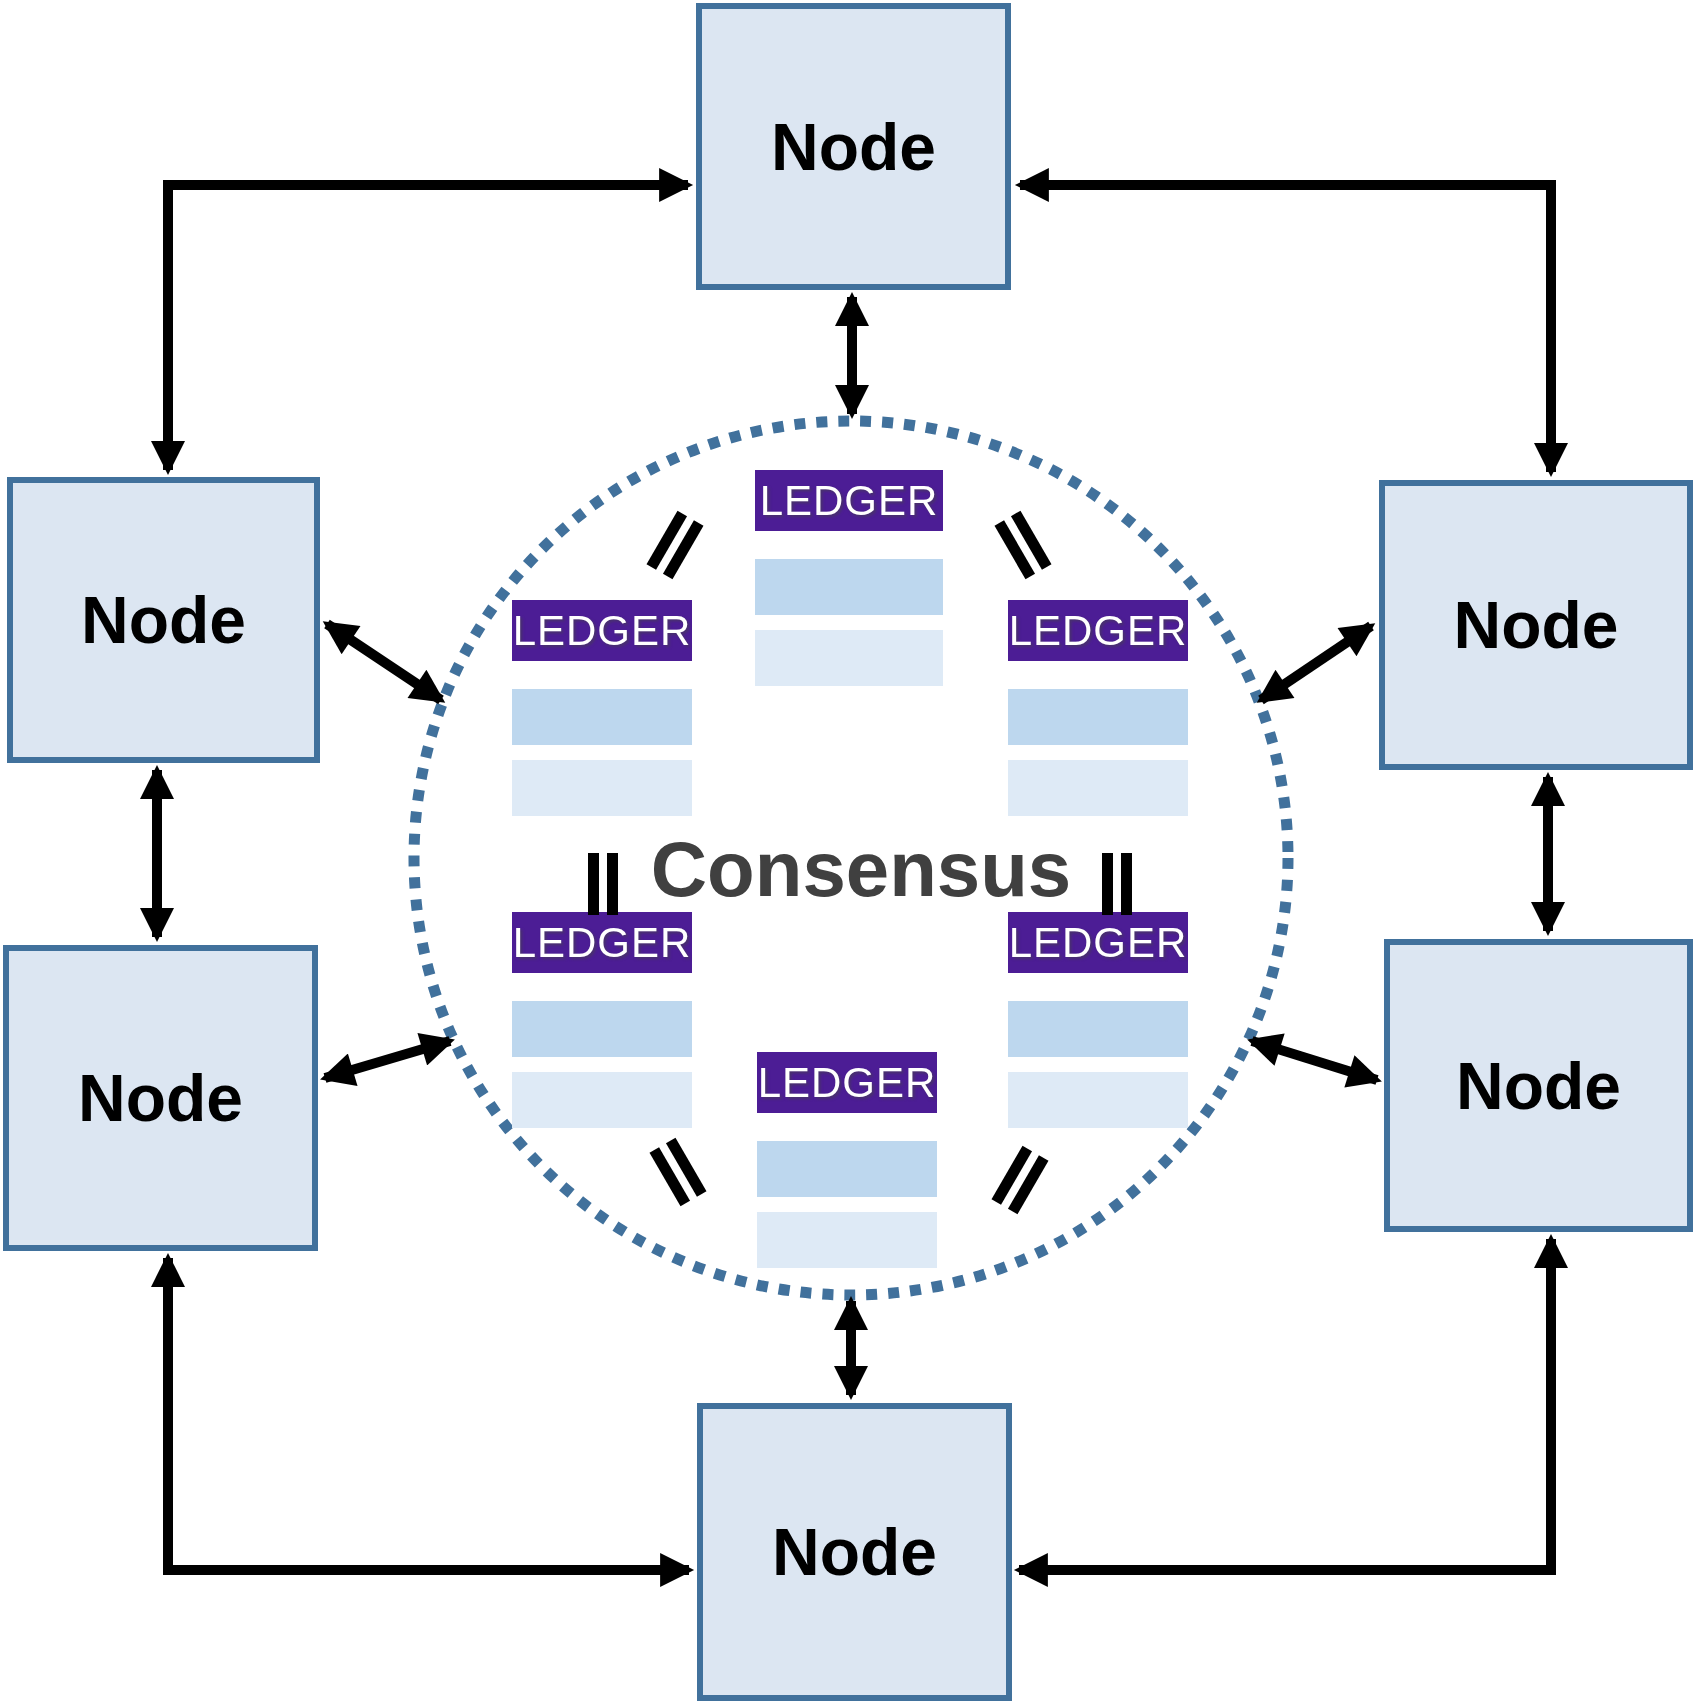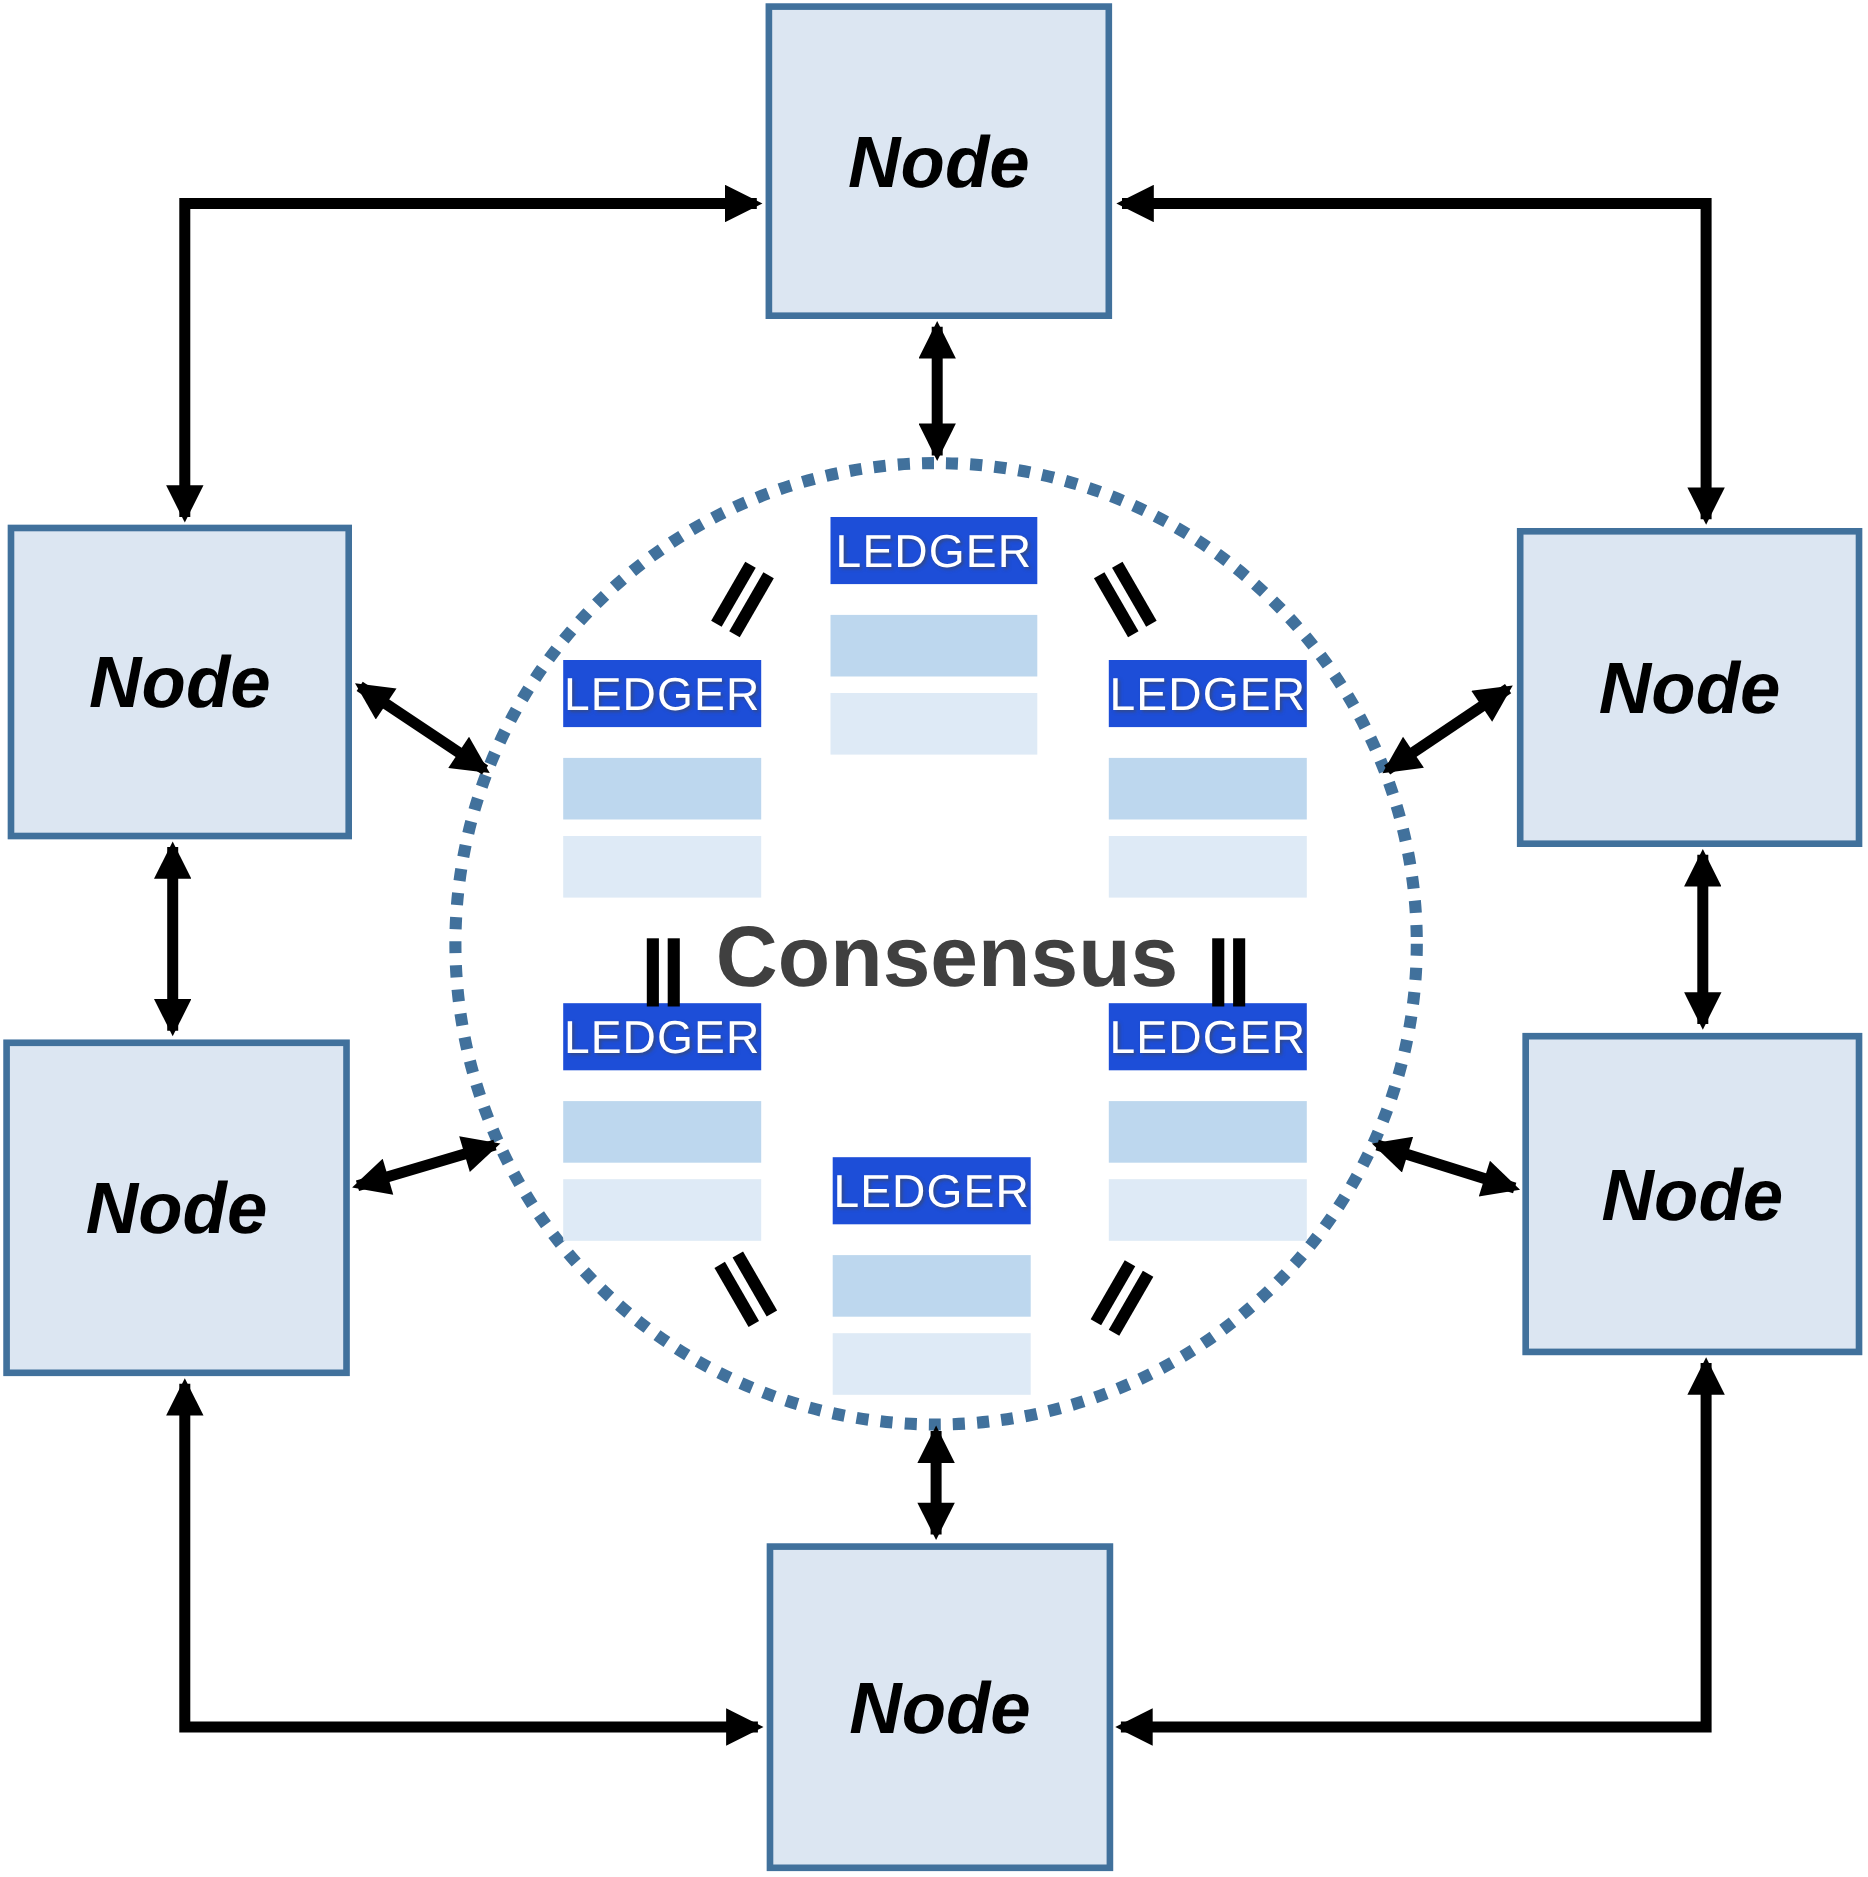--- a/index.html
+++ b/index.html
@@ -19,34 +19,33 @@
     box-sizing: border-box;
     background: #dce6f2;
     border: 6px solid #41719c;
     display: flex;
     align-items: center;
     justify-content: center;
     font-size: 66px;
     font-weight: 700;
     color: #000000;
     letter-spacing: 0px;
-    font-style: italic;
   }
   .node-top         { left: 696px;  top: 3px;    width: 315px; height: 287px; }
   .node-left-upper  { left: 7px;    top: 477px;  width: 313px; height: 286px; }
   .node-left-lower  { left: 3px;    top: 945px;  width: 315px; height: 306px; }
   .node-right-upper { left: 1379px; top: 480px;  width: 314px; height: 290px; }
   .node-right-lower { left: 1384px; top: 939px;  width: 309px; height: 293px; }
   .node-bottom      { left: 697px;  top: 1403px; width: 315px; height: 298px; }
 
   
   .ledger { position: absolute; width: 180px; }
   .ledger-header {
     height: 61px;
-    background: #1d4ed8;
+    background: #4c1d95;
     color: #ffffff;
     font-size: 42px;
     font-weight: 400;
     letter-spacing: 1px;
     display: flex;
     align-items: center;
     justify-content: center;
     text-shadow: 2px 2px 3px rgba(70,70,70,0.55);
     margin-bottom: 28px;
   }

